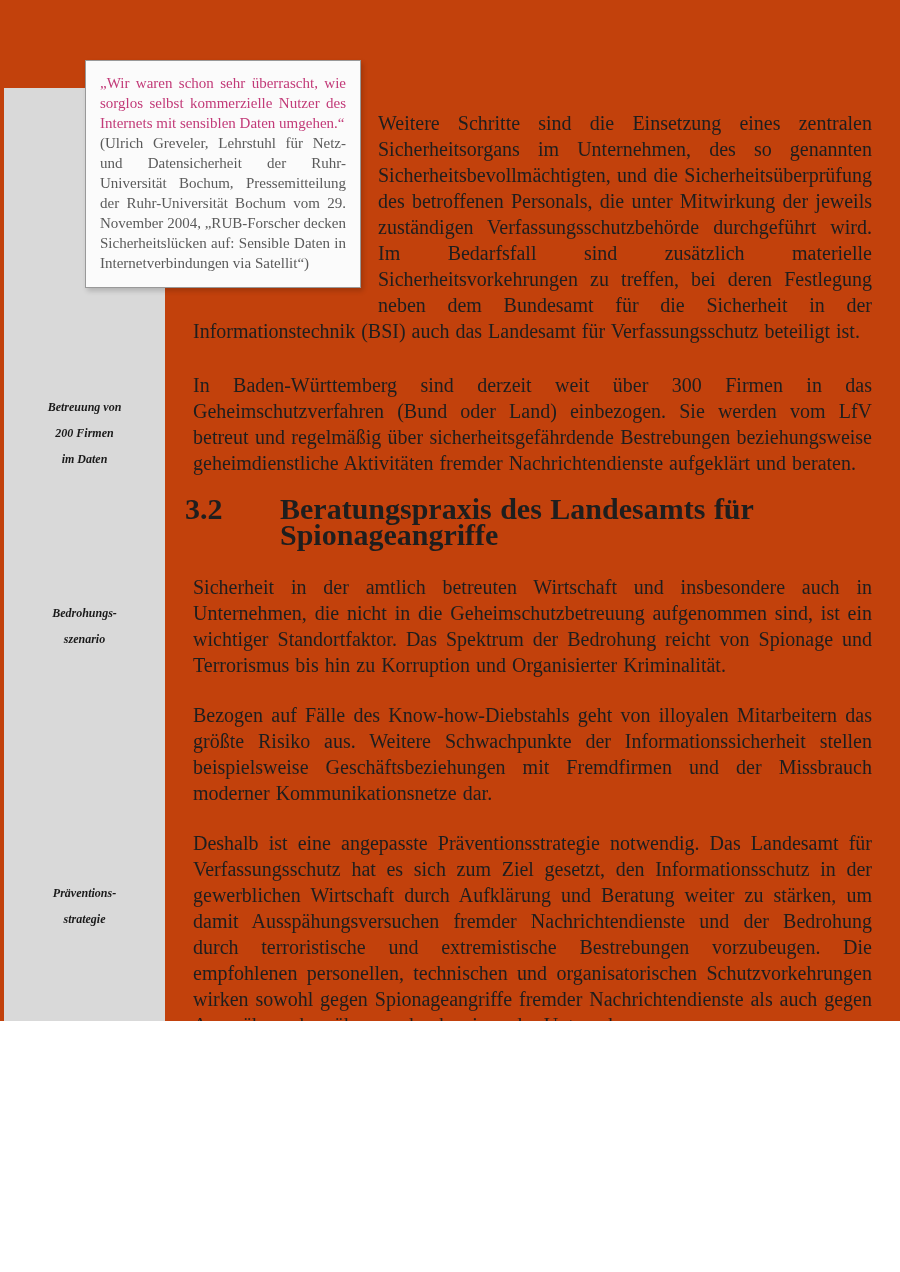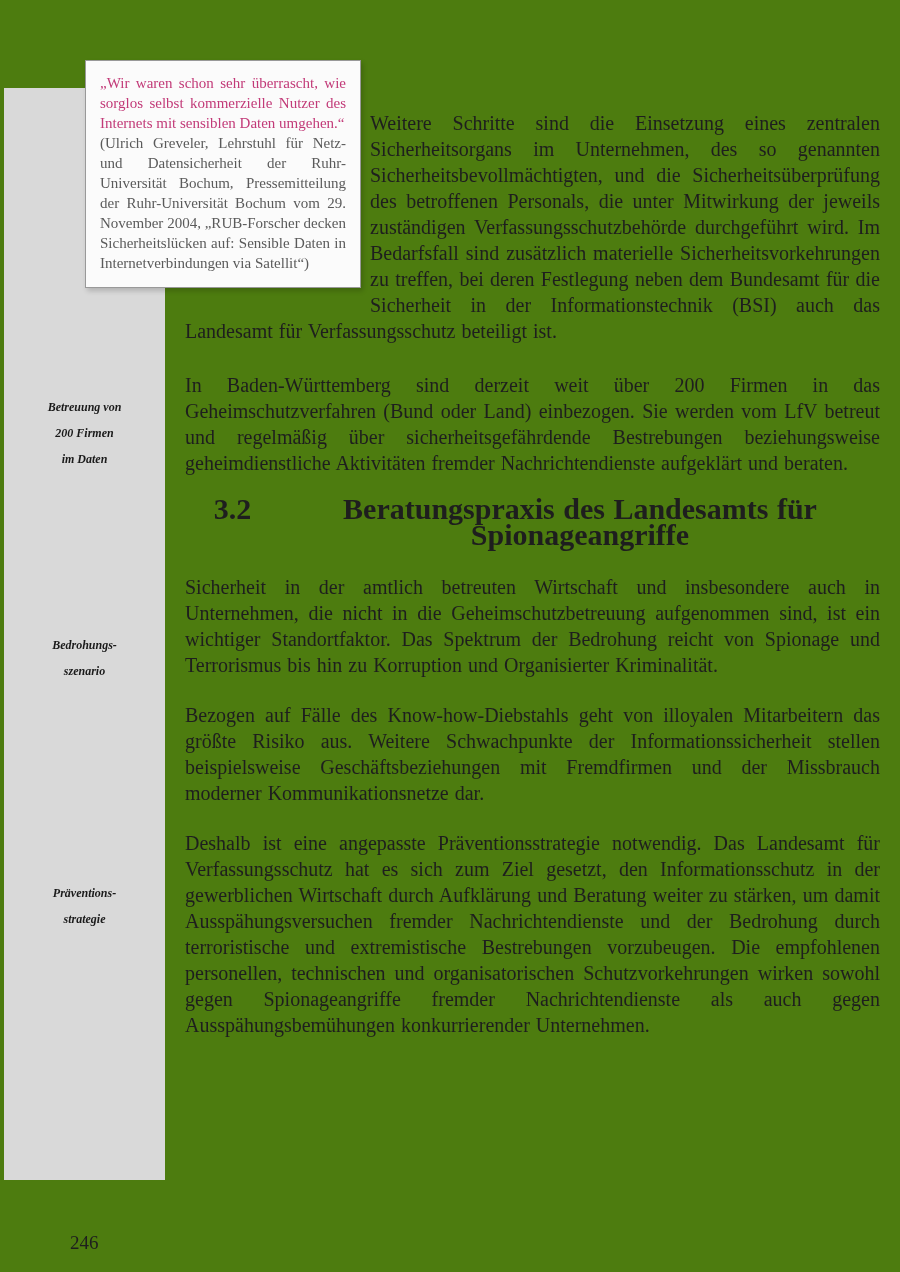--- a/index.html
+++ b/index.html
@@ -1,20 +1,20 @@
 <!DOCTYPE html>
 <html lang="de"><head>
 <meta charset="utf-8">
 <style>
   html, body { margin:0; padding:0; background:#ffffff; }
   .page {
     position:relative;
     width:900px;
-    height:1272px;
-    background:#4d7c0f;
+    height:1021px;
+    background:#c2410c;
     overflow:hidden;
     font-family:"Liberation Serif","DejaVu Serif",serif;
     color:#1e1e1e;
   }
   .sidebar-bg {
     position:absolute;
     left:4px; top:88px;
     width:161px; height:1092px;
     background:#d9d9d9;
   }
@@ -40,55 +40,54 @@
   }
   .content {
     position:absolute;
     left:185px; top:0;
     width:695px;
     font-size:20px;
     line-height:26px;
     word-spacing:1px;
   }
   .para {
-    margin:0;
+    margin:8px;
     text-align:justify;
     hyphens:auto;
     -webkit-hyphens:auto;
   }
   .para-first { margin-top:110px; }
   .float-spacer {
     float:left;
     width:185px;
     height:208px;
   }
   .para-2 { margin-top:28px; }
   .heading {
     display:flex;
     margin-top:20px;
     font-weight:bold;
-    text-align:center;
   }
   .heading-number { flex:0 0 95px; }
   .para-3 { margin-top:26px; }
   .para-4 { margin-top:24px; }
   .para-5 { margin-top:24px; }
   .margin-note {
     position:absolute;
     left:4px;
     width:161px;
     text-align:center;
     font-weight:bold;
     font-style:italic;
     font-size:12px;
     line-height:26px;
     color:#1a1a1a;
   }
   .note-1 { top:394px; }
-  .note-2 { top:632px;font-family:Liberation Serif, serif; }
+  .note-2 { top:600px;font-family:Liberation Serif, serif; }
   .note-3 { top:880px;font-family:Liberation Serif, serif; }
   .margin-note span { display:block; }
   .page-number {
     position:absolute;
     left:70px;
     top:1212px;
     font-size:19px;
     color:#1e1e1e;
     margin-top:20px;
   }
@@ -118,21 +117,21 @@
 
   <div class="margin-note note-3">
     <span>Präventions-</span>
     <span>strategie</span>
   </div>
 
   <main class="content">
 
     <p class="para para-first"><span class="float-spacer"></span><span>Weitere Schritte sind die Einsetzung eines zentralen Sicherheitsorgans im Unternehmen, des so genannten Sicherheitsbevollmächtigten, und die Sicherheitsüberprüfung des betroffenen Personals, die unter Mitwirkung der jeweils zuständigen Verfassungsschutzbehörde durchgeführt wird. Im Bedarfsfall sind zusätzlich materielle Sicherheitsvorkehrungen zu treffen, bei deren Festlegung neben dem Bundesamt für die Sicherheit in der Informationstechnik (BSI) auch das Landesamt für Verfassungsschutz beteiligt ist.</span></p>
 
-    <p class="para para-2"><span>In Baden-Württemberg sind derzeit weit über 200 Firmen in das Geheimschutzverfahren (Bund oder Land) einbezogen. Sie werden vom LfV betreut und regelmäßig über sicherheitsgefährdende Bestrebungen beziehungsweise geheimdienstliche Aktivitäten fremder Nachrichtendienste aufgeklärt und beraten.</span></p>
+    <p class="para para-2"><span>In Baden-Württemberg sind derzeit weit über 300 Firmen in das Geheimschutzverfahren (Bund oder Land) einbezogen. Sie werden vom LfV betreut und regelmäßig über sicherheitsgefährdende Bestrebungen beziehungsweise geheimdienstliche Aktivitäten fremder Nachrichtendienste aufgeklärt und beraten.</span></p>
 
     <h2 class="heading">
       <span class="heading-number">3.2</span>
       <span class="heading-title">Beratungspraxis des Landesamts für Spionageangriffe</span>
     </h2>
 
     <p class="para para-3"><span>Sicherheit in der amtlich betreuten Wirtschaft und insbesondere auch in Unternehmen, die nicht in die Geheimschutzbetreuung aufgenommen sind, ist ein wichtiger Standortfaktor. Das Spektrum der Bedrohung reicht von Spionage und Terrorismus bis hin zu Korruption und Organisierter Kriminalität.</span></p>
 
     <p class="para para-4"><span>Bezogen auf Fälle des Know-how-Diebstahls geht von illoyalen Mitarbeitern das größte Risiko aus. Weitere Schwachpunkte der Informationssicherheit stellen beispielsweise Geschäftsbeziehungen mit Fremdfirmen und der Missbrauch moderner Kommunikationsnetze dar.</span></p>
 

